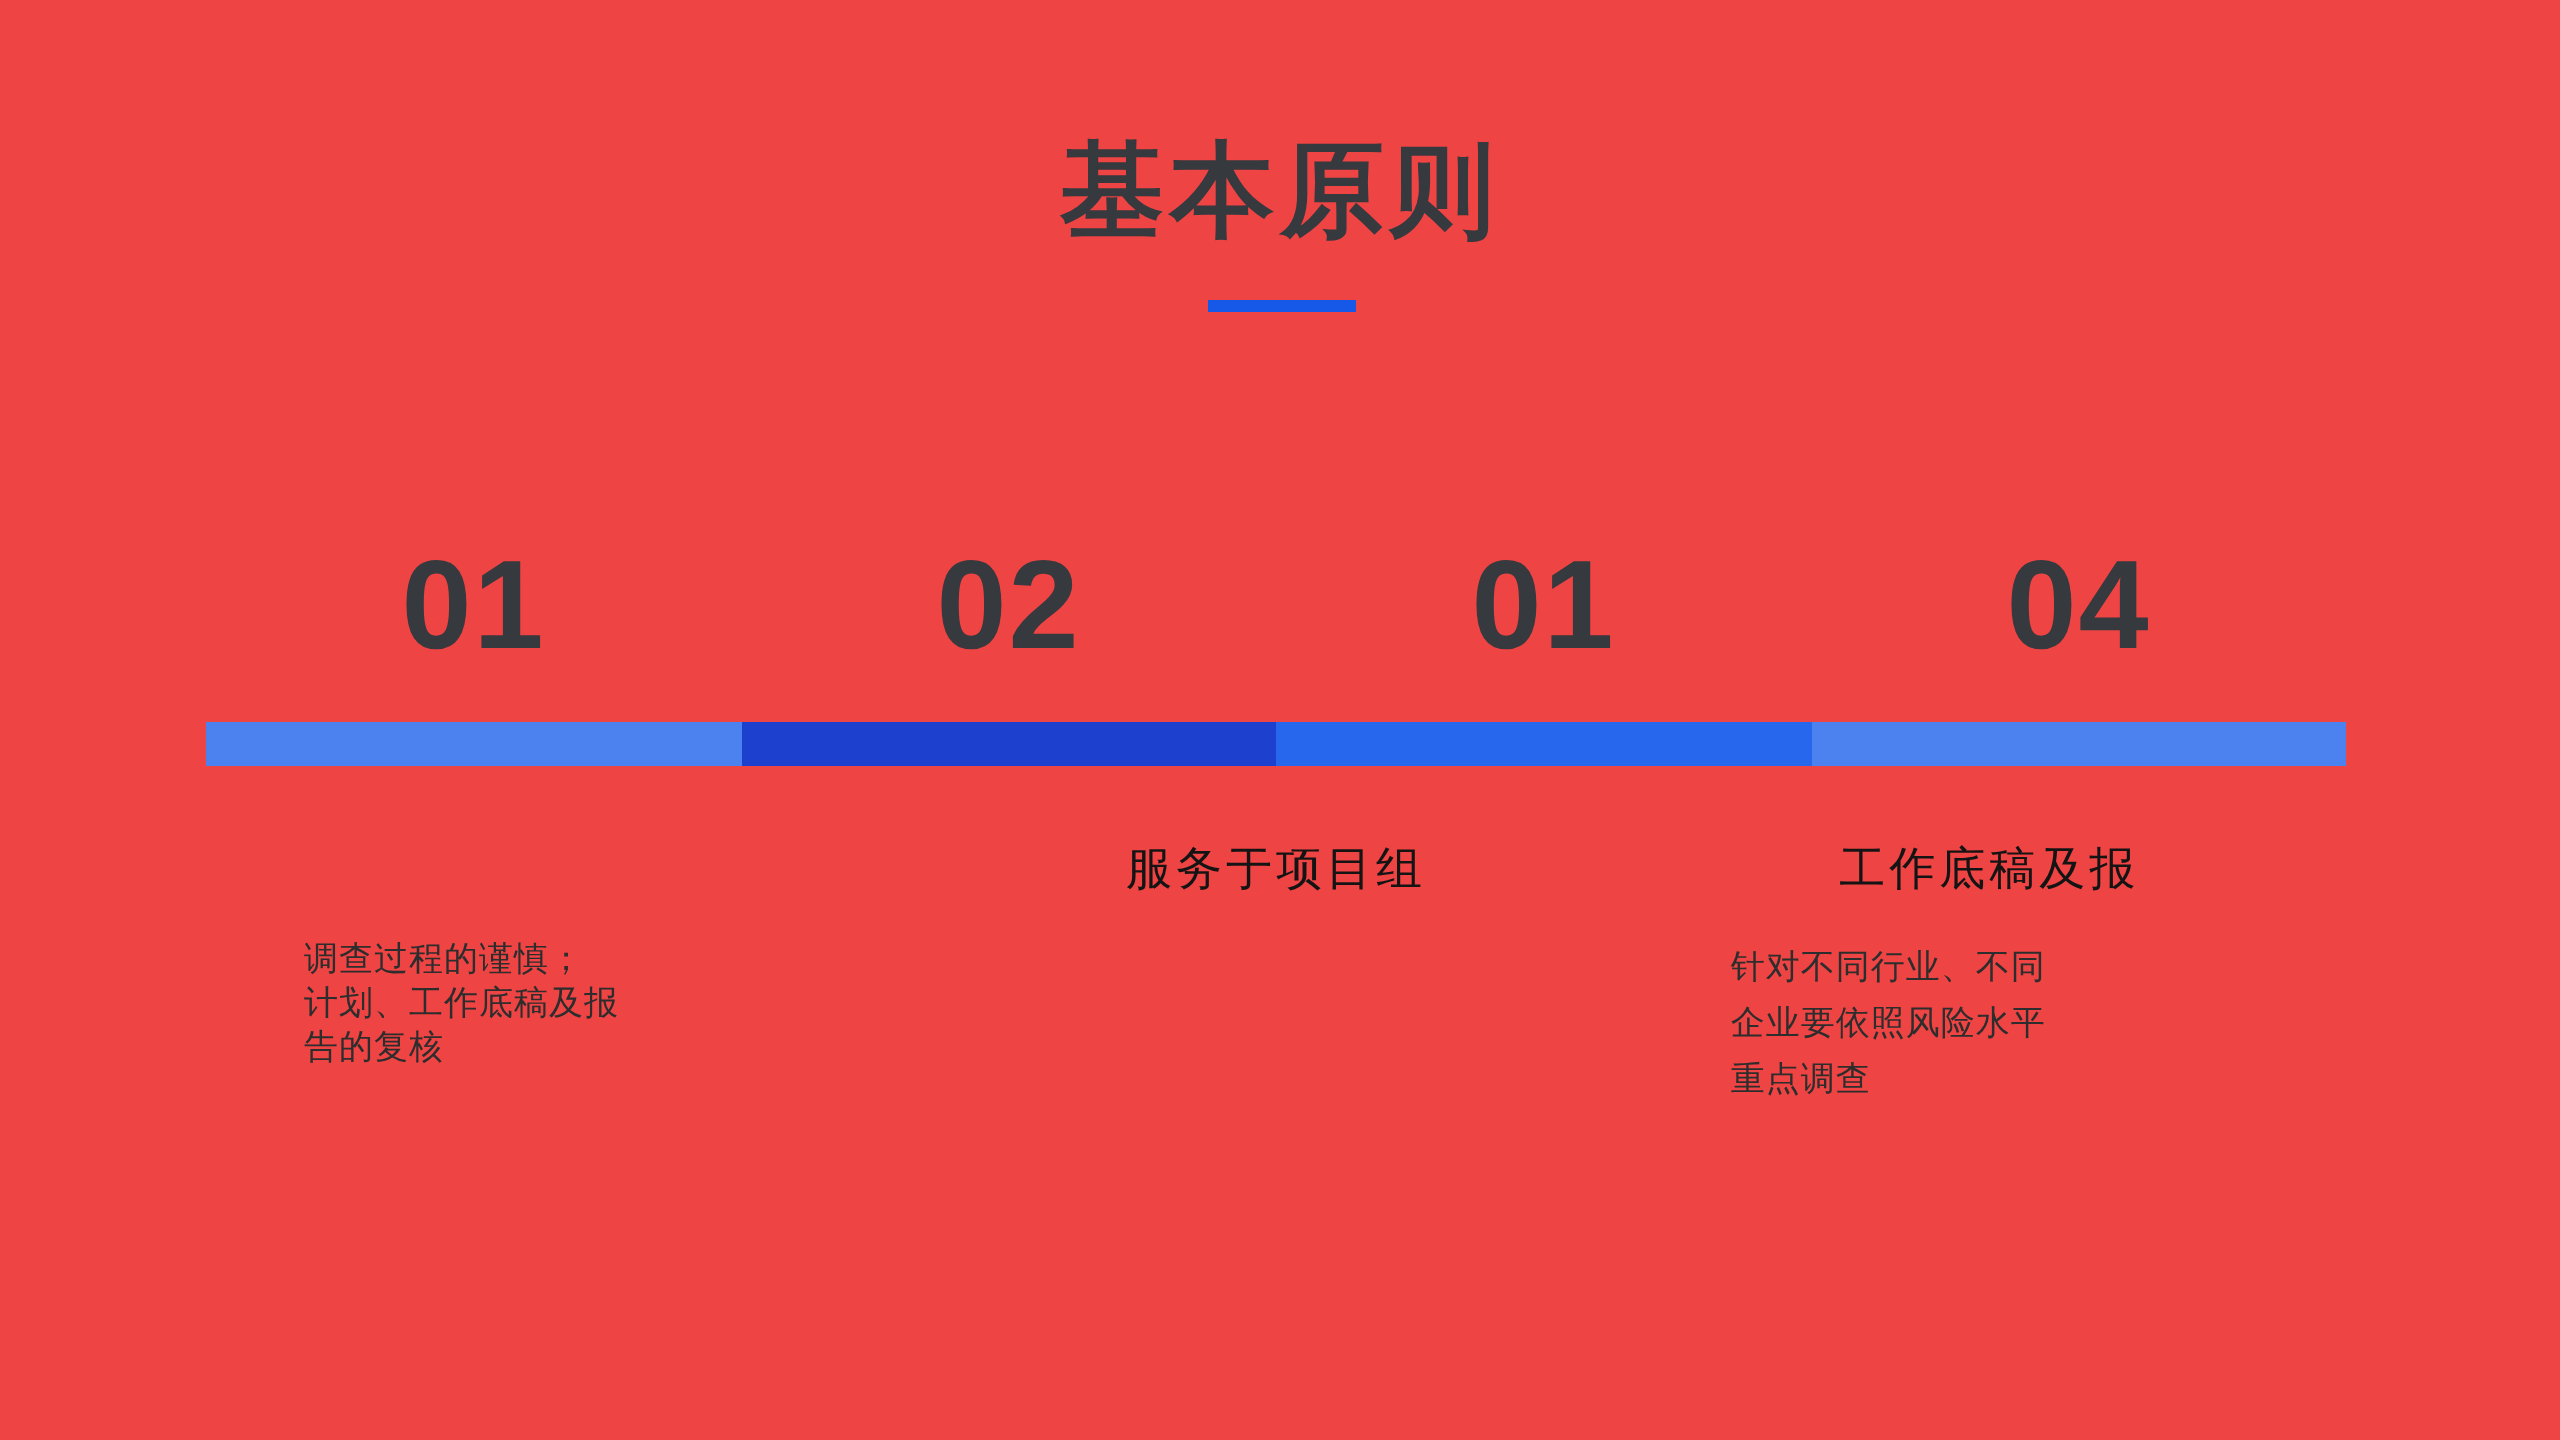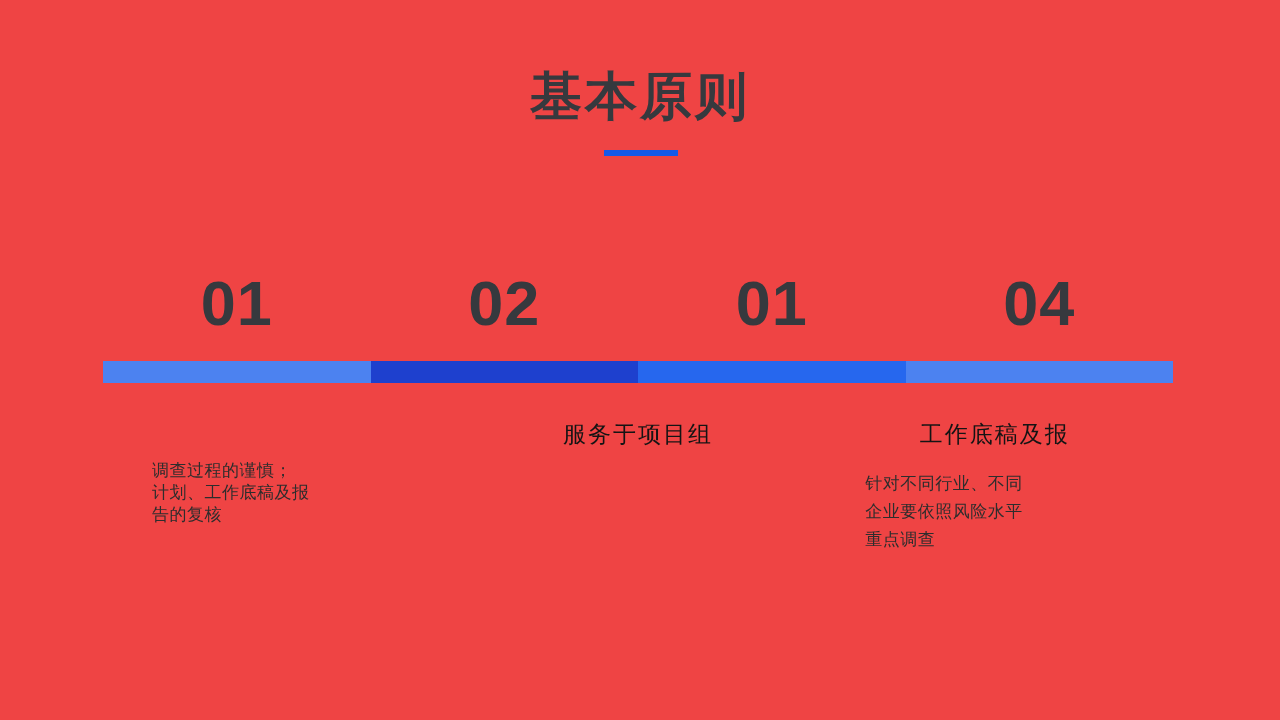--- a/index.html
+++ b/index.html
@@ -91,21 +91,21 @@
   .principle-body {
     margin: 0;
     padding: 0 12px 0 49px;
     font-family: "Liberation Serif", "DejaVu Serif", serif;
     font-size: 17px;
     letter-spacing: 0.5px;
     color: #2d2d2d;
     white-space: pre-line;
   }
   .col-1 .principle-body { margin-top: 16px; line-height: 22px; }
-  .col-2 .principle-body { margin-top: 39px; line-height: 22px; }
+  .col-2 .principle-body { margin-top: 50px; line-height: 22px; font-family: Liberation Mono, monospace; }
   .col-3 .principle-body { margin-top: 33px; line-height: 29px; }
   .col-4 .principle-body { margin-top: 22px; line-height: 28px; }
 </style>
 </head>
 <body>
 
 <div class="slide">
 
   <h1 class="title">基本原则</h1>
   <div class="title-underline" style="background-color: rgb(22, 89, 232);"></div>

